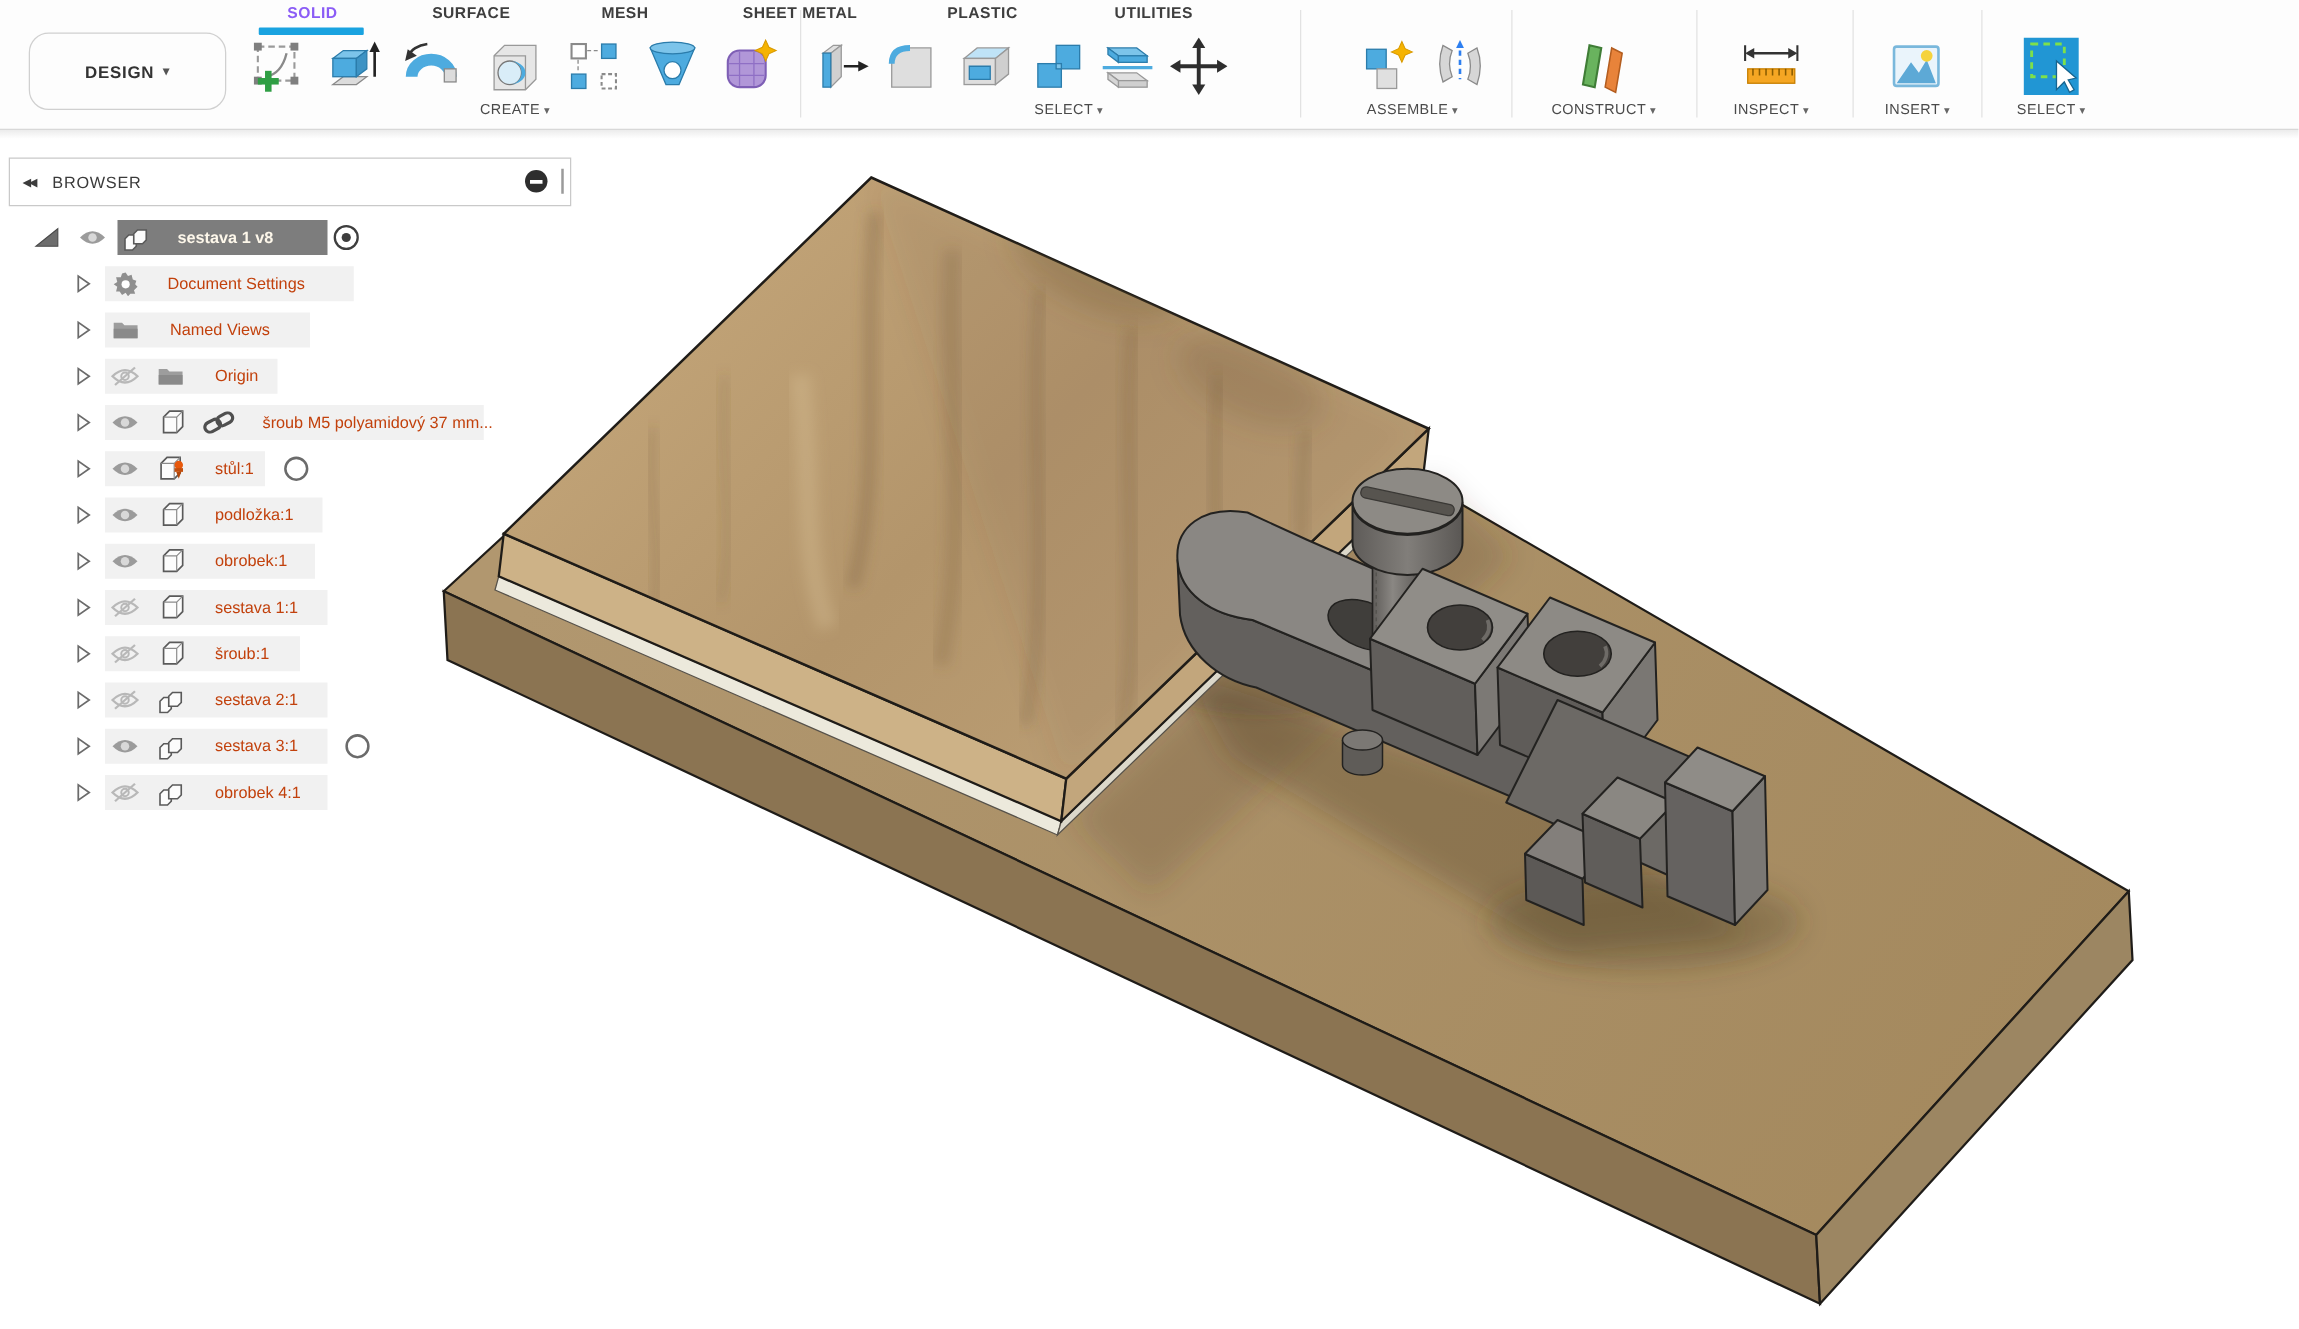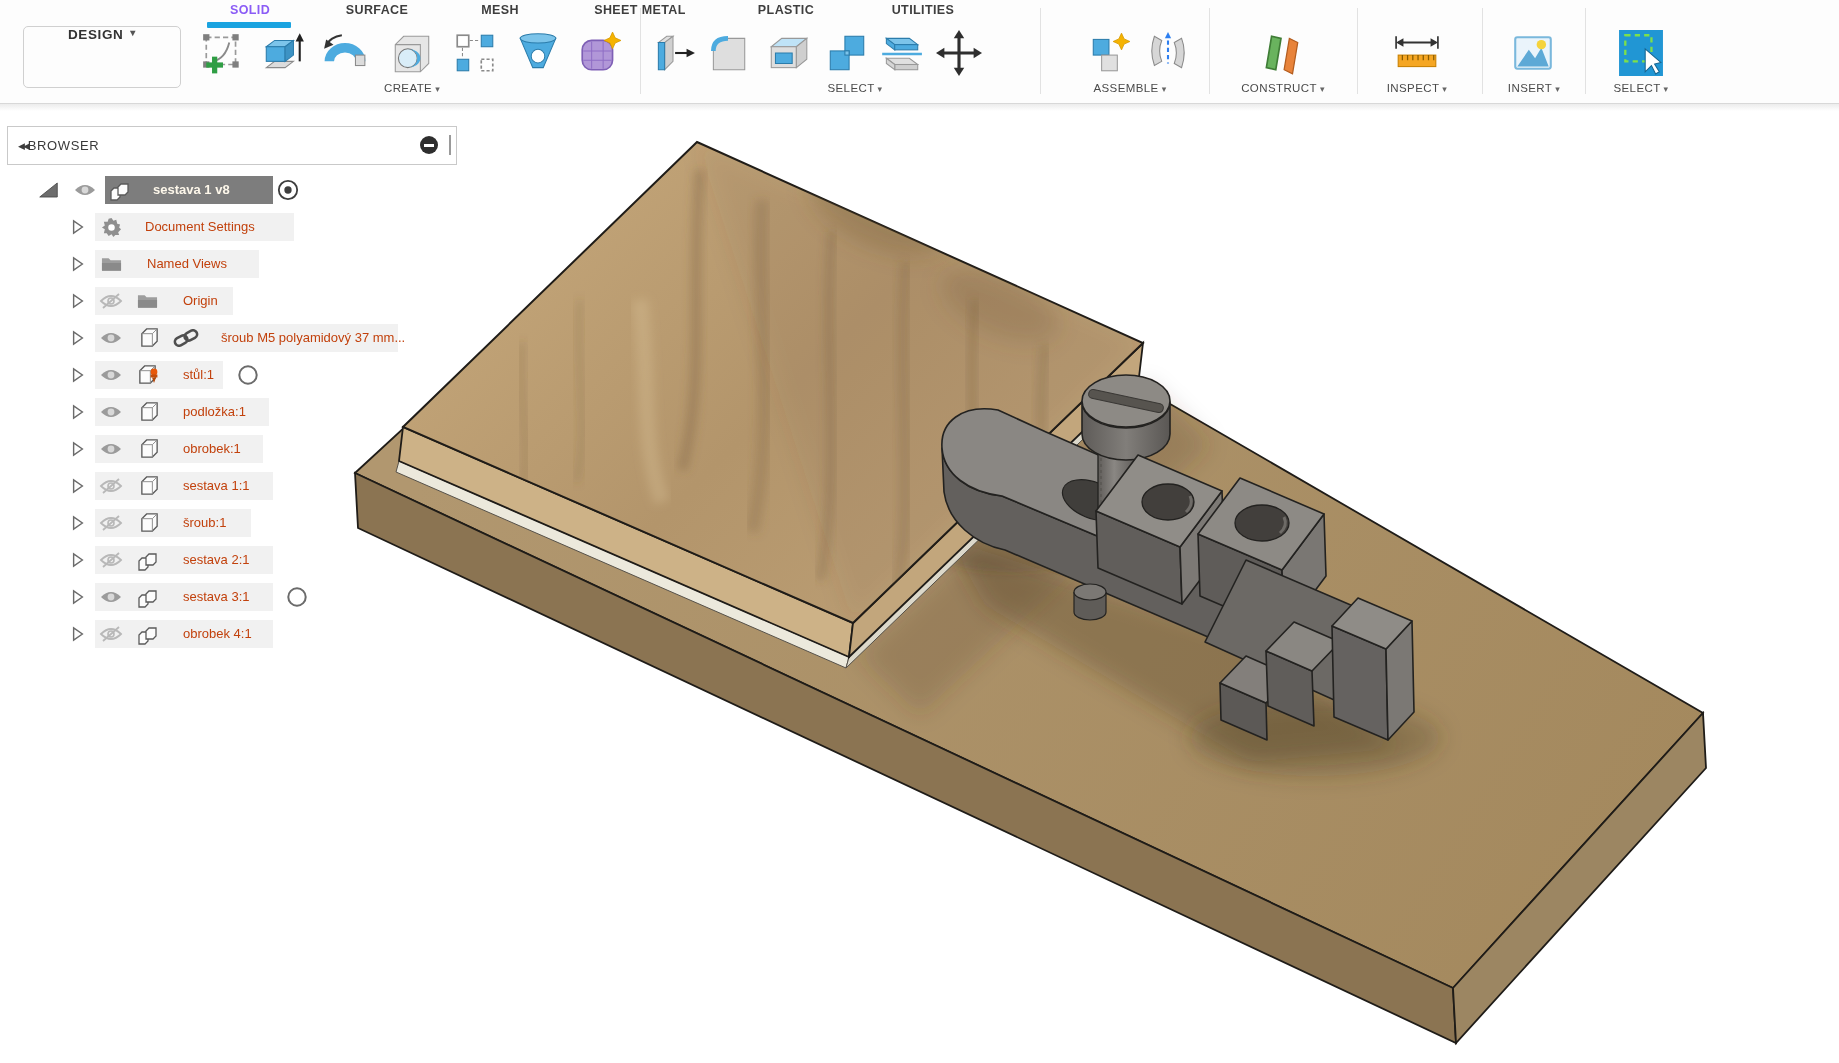--- a/index.html
+++ b/index.html
@@ -2,43 +2,43 @@
 <html><head>
 <meta charset="utf-8">
 <style>
   html,body{margin:0;padding:0;background:#fff;}
   #app{position:relative;width:1839px;height:1063px;overflow:hidden;
        font-family:"Liberation Sans",sans-serif;background:#ffffff;}
   
   #toolbar{position:absolute;left:0;top:0;width:1839px;height:103px;background:#fdfdfd;
            border-bottom:1px solid #d8d8d8;z-index:30;}
   #design-btn{position:absolute;left:23px;top:26px;width:156px;height:60px;background:#fdfdfd;
-           border:1px solid #d0d0d0;border-radius:5px;display:flex;align-items:flex-start;justify-content:center;
+           border:1px solid #d0d0d0;border-radius:16px;display:flex;align-items:center;justify-content:center;
            font-size:13.5px;font-weight:bold;color:#333;letter-spacing:.6px;cursor:pointer;gap:7px;}
   #design-btn .caret{font-size:10px;color:#555;}
   .tab{position:absolute;top:3px;transform:translateX(-50%);font-size:12.5px;font-weight:600;
        color:#3e3e3e;letter-spacing:.4px;cursor:pointer;white-space:nowrap;}
   .tab.active{color:#8b5cf6;}
   #tab-underline{position:absolute;left:207px;top:22px;width:84px;height:6px;background:#1aa3e0;border-radius:1px;}
   .ticon{position:absolute;top:30px;width:46px;height:46px;cursor:pointer;}
   .tdivider{position:absolute;top:8px;width:1px;height:86px;background:#e2e2e2;}
   .glabel{position:absolute;top:82px;transform:translateX(-50%);font-size:11.5px;color:#4a4a4a;
           letter-spacing:.4px;cursor:pointer;white-space:nowrap;}
   .glabel .caret{font-size:9px;color:#666;margin-left:3px;}
   
   #browser{position:absolute;left:0;top:103px;z-index:20;}
   #browser-header{position:absolute;left:7px;top:23px;width:448px;height:37px;background:#fff;
       border:1px solid #c9c9c9;display:flex;align-items:center;}
   #browser-collapse{font-size:9px;color:#3c3c3c;margin-left:10px;letter-spacing:-2px;cursor:pointer;}
-  #browser-title{font-size:13px;color:#3a3a3a;letter-spacing:.6px;}
+  #browser-title{font-size:13px;color:#3a3a3a;letter-spacing:.6px;margin-left:14px;}
   #browser-minus{position:absolute;right:18px;top:9px;width:18px;height:18px;border-radius:50%;
       background:#2e2e2e;cursor:pointer;}
   #browser-minus::after{content:"";position:absolute;left:4px;top:8px;width:10px;height:2.5px;background:#fff;}
   #browser-grip{position:absolute;right:5px;top:8px;width:2px;height:20px;background:#9a9a9a;cursor:pointer;}
-  .trow{position:absolute;left:11px;height:30px;width:460px;cursor:pointer;}
+  .trow{position:absolute;left:0;height:30px;width:460px;cursor:pointer;}
   .rowbg{position:absolute;left:84px;top:1px;height:28px;background:#f1f1f1;}
   .rowbg.dark{background:#7d7d7d;}
   .tlabel{position:absolute;top:7px;font-size:13px;color:#c2410c;white-space:nowrap;}
   .tlabel.sel{color:#fdf7ea;font-weight:bold;}
   .ticn{position:absolute;}
   
   #viewport{position:absolute;left:0;top:103px;width:1839px;height:960px;z-index:1;background:#fff;}
   #vshade{position:absolute;left:0;top:104px;width:1839px;height:7px;z-index:2;
           background:linear-gradient(#ececec,rgba(255,255,255,0));}
 </style>

